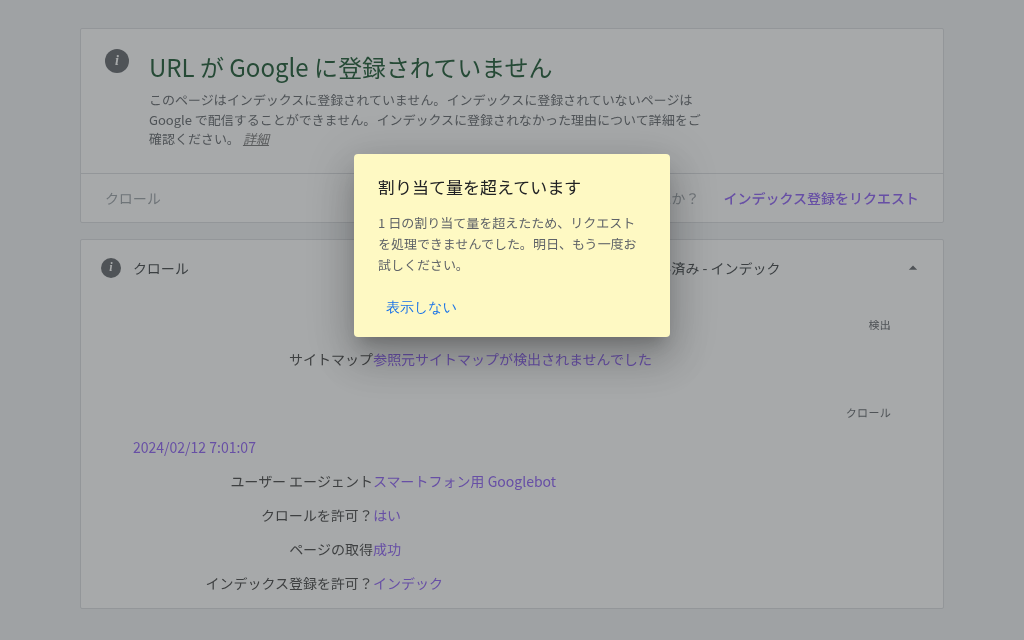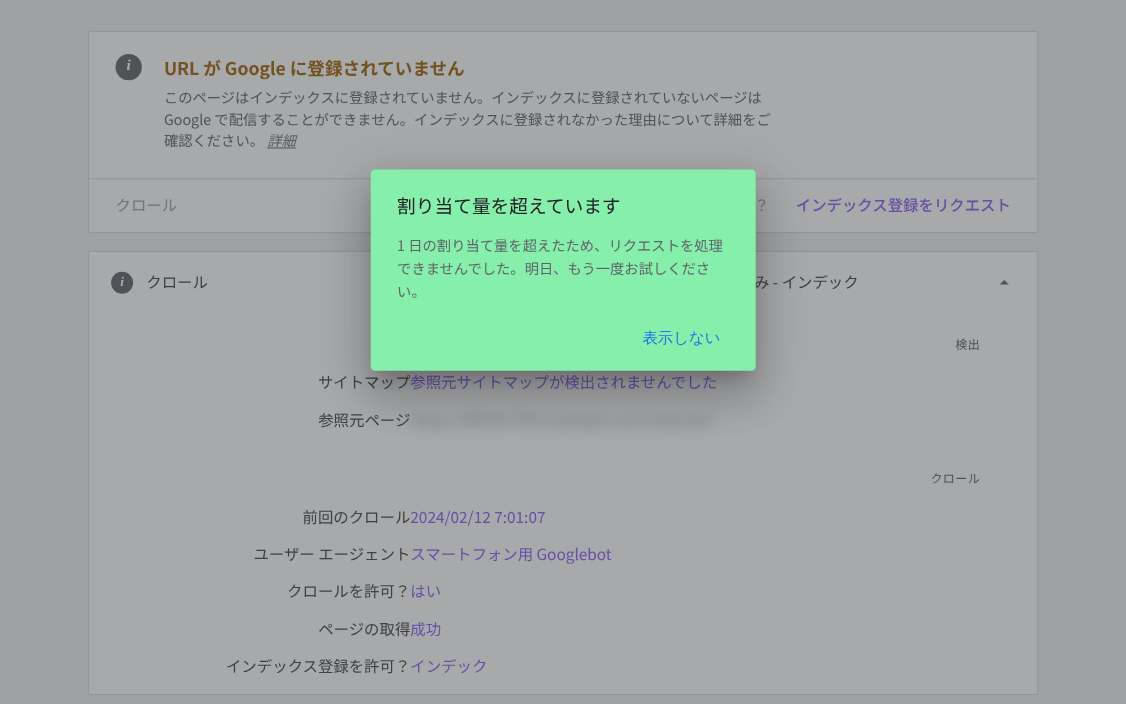--- a/index.html
+++ b/index.html
@@ -38,24 +38,24 @@
     flex-shrink: 0;
     margin-right: 20px;
   }
   .info-circle.small {
     width: 20px;
     height: 20px;
     font-size: 12px;
     margin-right: 12px;
   }
   .title {
-    font-size: 16px;
-    color: #a16207;
+    font-size: 24px;
+    color: #14532d;
     margin-bottom: 6px;
-    font-weight: 700;
+    font-weight: 400;
   }
   .desc {
     color: #5f6368;
     font-size: 13px;
     line-height: 1.5;
     max-width: 560px;
   }
   .desc a { color: #737373; text-decoration: underline; font-style: italic; }
   .card-actions {
     display: flex;
@@ -118,22 +118,22 @@
 
   .scrim {
     position: absolute;
     inset: 0;
     background: rgba(60,64,67,0.45);
     display: flex;
     align-items: flex-start;
     justify-content: center;
   }
   .dialog {
-    background: #86efac;
-    width: 350px;
+    background: #fef9c3;
+    width: 316px;
     margin-top: 154px;
     border-radius: 4px;
     box-shadow: 0 11px 15px -7px rgba(0,0,0,.2),
                 0 24px 38px 3px rgba(0,0,0,.14),
                 0 9px 46px 8px rgba(0,0,0,.12);
     padding: 20px 24px 12px 24px;
   }
   .dialog-title {
     font-size: 17px;
     color: #202124;
@@ -141,21 +141,21 @@
     font-weight: 400;
   }
   .dialog-body {
     font-size: 13px;
     color: #5f6368;
     line-height: 1.6;
     margin-bottom: 16px;
   }
   .dialog-actions {
     display: flex;
-    justify-content: flex-end;
+    justify-content: flex-start;
   }
   .dialog-btn {
     color: #1a73e8;
     font-size: 14px;
     font-weight: 500;
     padding: 8px 8px;
     cursor: pointer;
     background: none;
     border: none;
   }
@@ -196,30 +196,25 @@
         </svg>
     </span>
   </div>
 
   <div class="section">
     <div class="section-label">検出</div>
     <div class="row">
       <div class="row-key">サイトマップ</div>
       <div class="row-val">参照元サイトマップが検出されませんでした</div>
     </div>
-    <div class="row">
-      <div class="row-key">参照元ページ</div>
-      <div class="row-val blurred">https://REDACTED.example.com/redacted</div>
-    </div>
   </div>
 
   <div class="section">
     <div class="section-label">クロール</div>
     <div class="row">
-      <div class="row-key">前回のクロール</div>
       <div class="row-val">2024/02/12 7:01:07</div>
     </div>
     <div class="row">
       <div class="row-key">ユーザー エージェント</div>
       <div class="row-val">スマートフォン用 Googlebot</div>
     </div>
     <div class="row">
       <div class="row-key">クロールを許可？</div>
       <div class="row-val">はい</div>
     </div>

